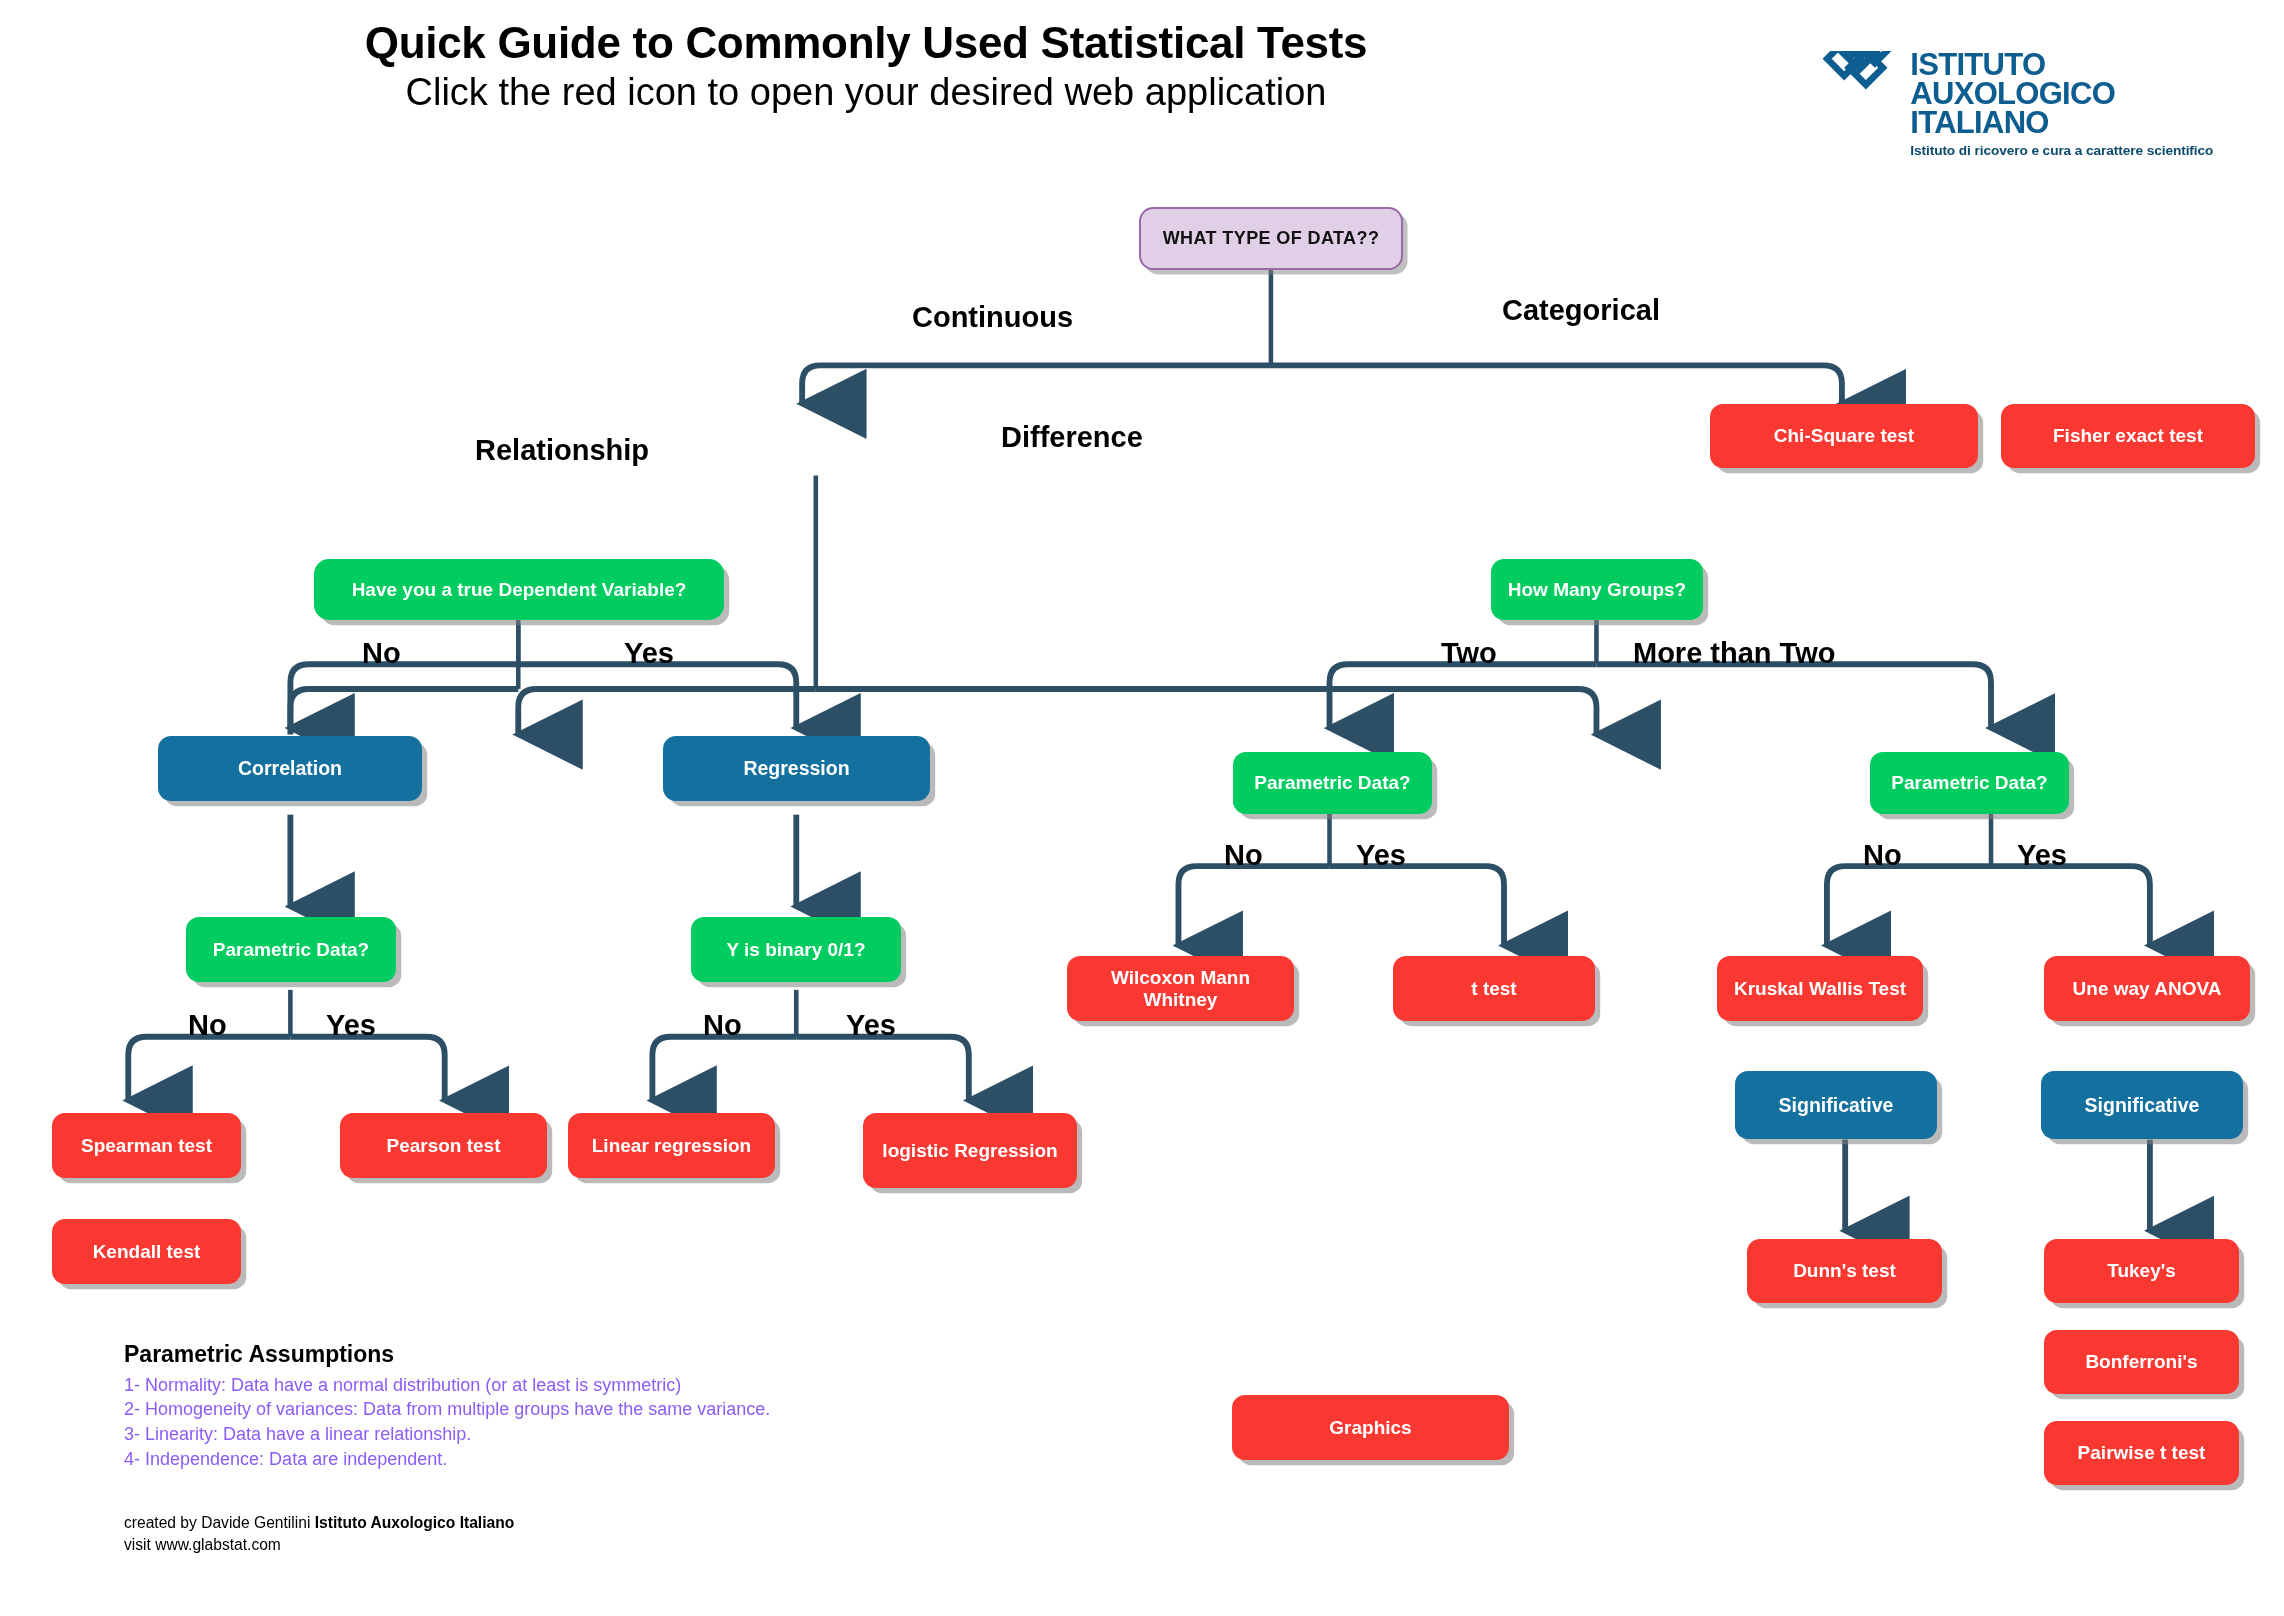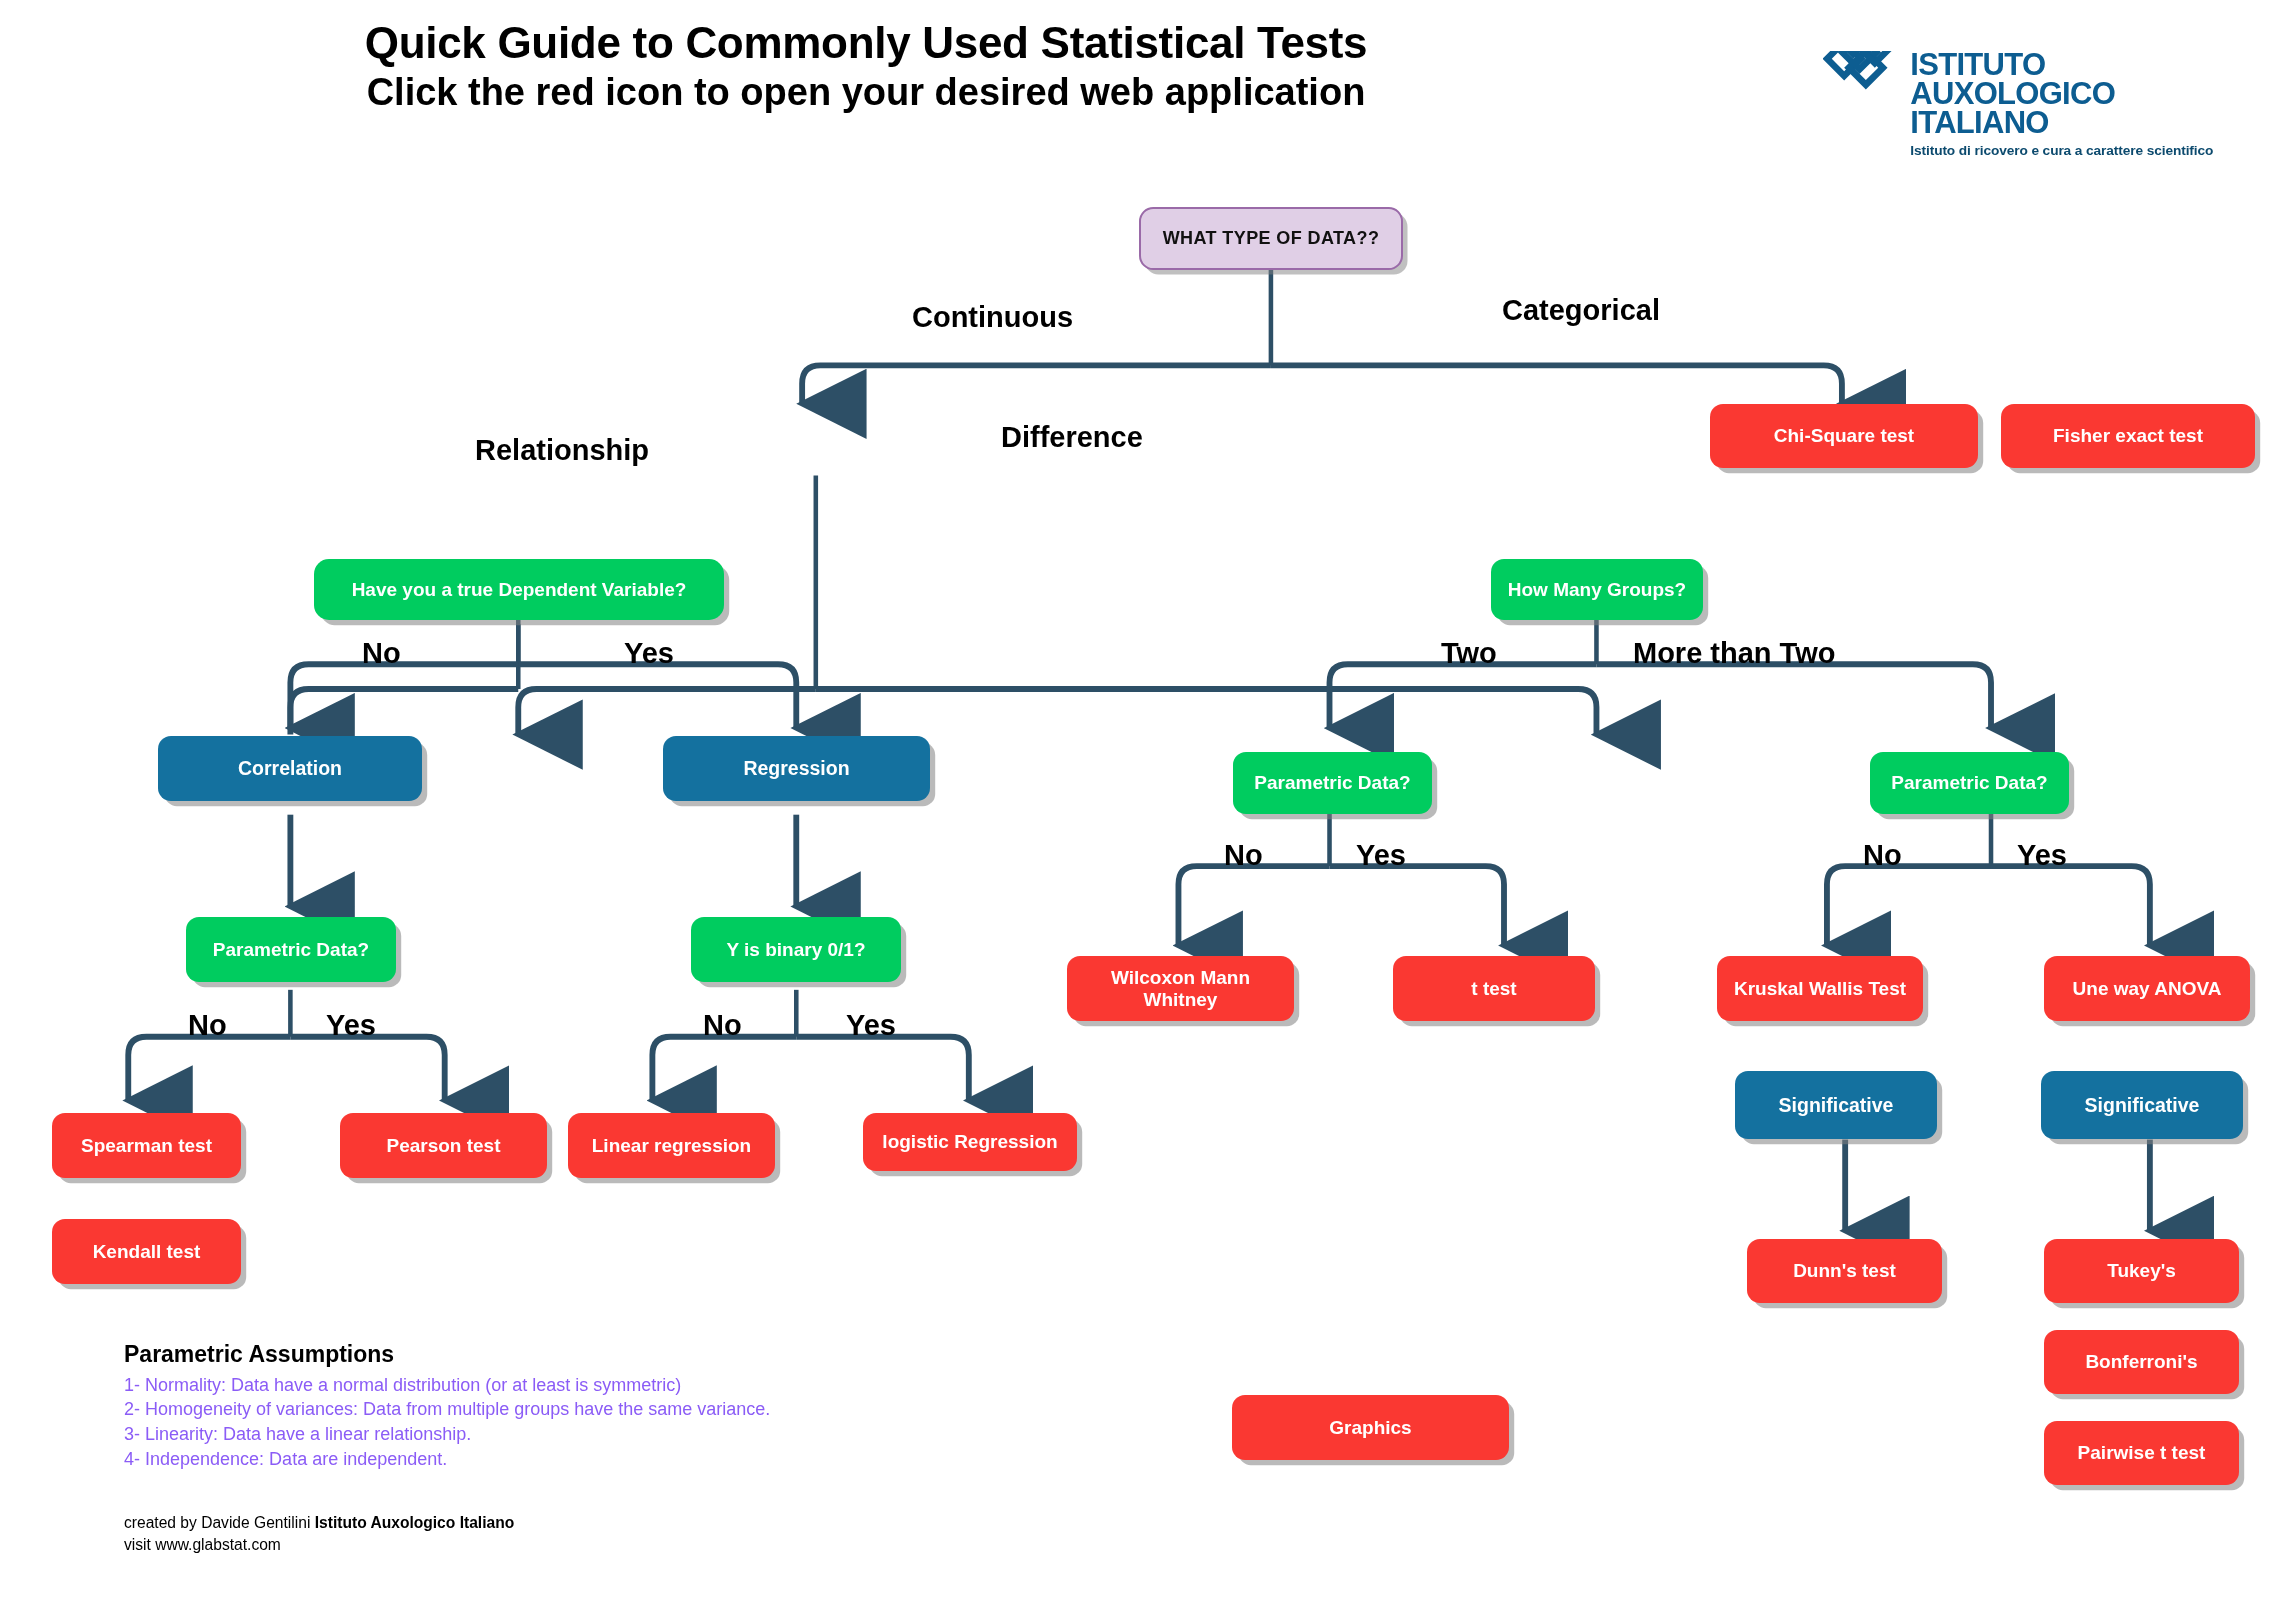--- a/index.html
+++ b/index.html
@@ -4,21 +4,21 @@
 <title>Quick Guide to Commonly Used Statistical Tests</title>
 <style>
   html,body{margin:0;padding:0;background:#ffffff;}
   body{font-family:"Liberation Sans",sans-serif;}
   #stage{
     position:relative;width:2284px;height:1617px;background:#ffffff;overflow:hidden;
   }
   
   #header-block{position:absolute;left:0;top:18px;width:1732px;text-align:center;}
   #title{font-size:44px;font-weight:bold;color:#000;letter-spacing:-0.3px;line-height:1.12;}
-  #subtitle{font-size:38px;font-weight:bold;color:#000;line-height:1.2;margin-top:2.6px;}
+  #subtitle{font-size:38px;font-weight:normal;color:#000;line-height:1.2;margin-top:2.6px;}
   
   #logo{position:absolute;left:1823px;top:51px;display:flex;align-items:flex-start;gap:14.3px;}
   #logo-mark{width:73px;height:73px;flex:0 0 auto;}
   #logo-text{display:flex;flex-direction:column;line-height:.93;}
   .logo-line{font-size:31px;font-weight:bold;color:#0d5d91;letter-spacing:-0.7px;font-family:"Liberation Sans",sans-serif;}
   #logo-tag{font-size:13.7px;font-weight:bold;color:#0c4a6e;margin-top:7.8px;letter-spacing:-0.1px;}
   
   #wires{position:absolute;left:0;top:0;width:2284px;height:1617px;pointer-events:none;}
   
   .node{
@@ -156,21 +156,21 @@
 
   <div class="node red" style="left:1747px;top:1239px;width:195px;height:64px;">Dunn's test</div>
   <div class="node red" style="left:2044px;top:1239px;width:195px;height:64px;">Tukey's</div>
   <div class="node red" style="left:2044px;top:1330px;width:195px;height:64px;">Bonferroni's</div>
   <div class="node red" style="left:2044px;top:1421px;width:195px;height:64px;">Pairwise t test</div>
 
   <div class="node red" style="left:52px;top:1113px;width:189px;height:65px;">Spearman test</div>
   <div class="node red" style="left:52px;top:1219px;width:189px;height:65px;">Kendall test</div>
   <div class="node red" style="left:340px;top:1113px;width:207px;height:65px;">Pearson test</div>
   <div class="node red" style="left:568px;top:1113px;width:207px;height:65px;">Linear regression</div>
-  <div class="node red" style="left:863px;top:1113px;width:214px;height:58px;">logistic Regression</div>
+  <div class="node red" style="left:863px;top:1113px;width:214px;height:75px;">logistic Regression</div>
 
   <div class="node red" style="left:1232px;top:1395px;width:277px;height:65px;">Graphics</div>
 
   <div class="elabel" style="left:912px;top:301px;">Continuous</div>
   <div class="elabel" style="left:1502px;top:294px;">Categorical</div>
 
   <div class="elabel" style="left:475px;top:434px;">Relationship</div>
   <div class="elabel" style="left:1001px;top:421px;">Difference</div>
 
   <div class="elabel" style="left:362px;top:637px;">No</div>

